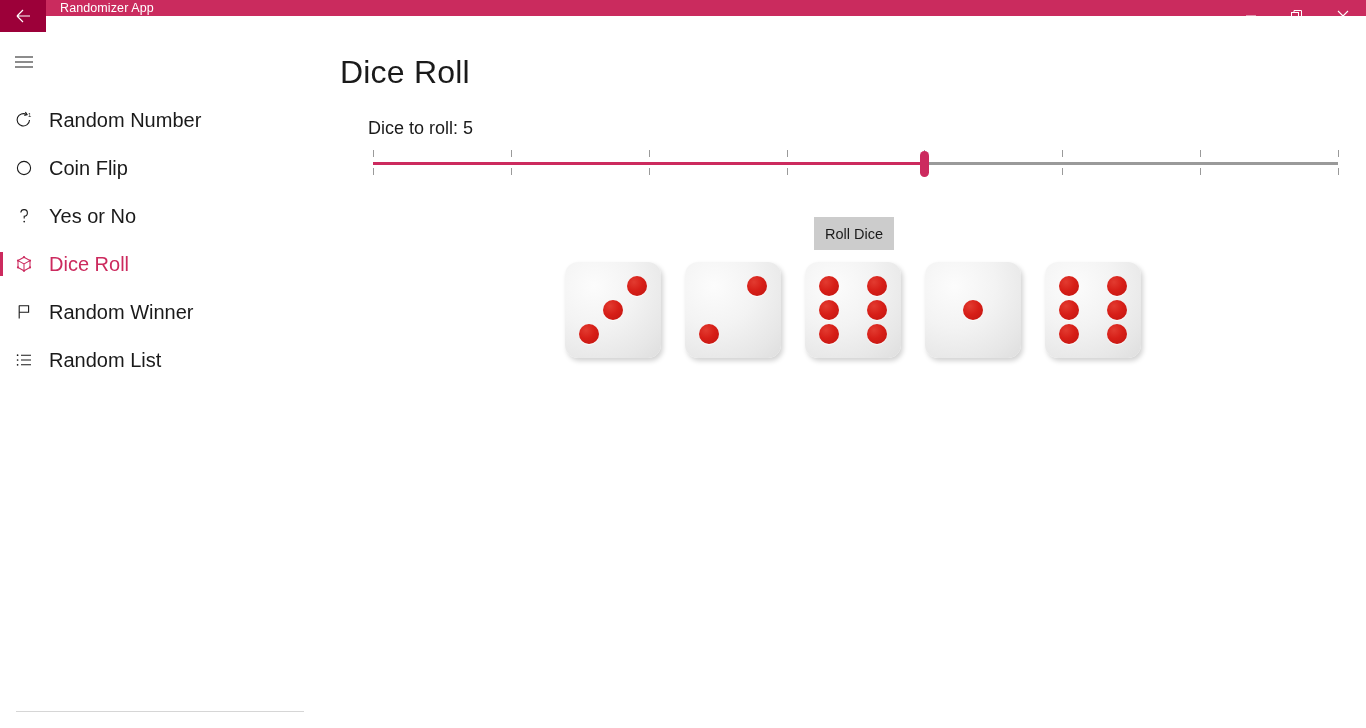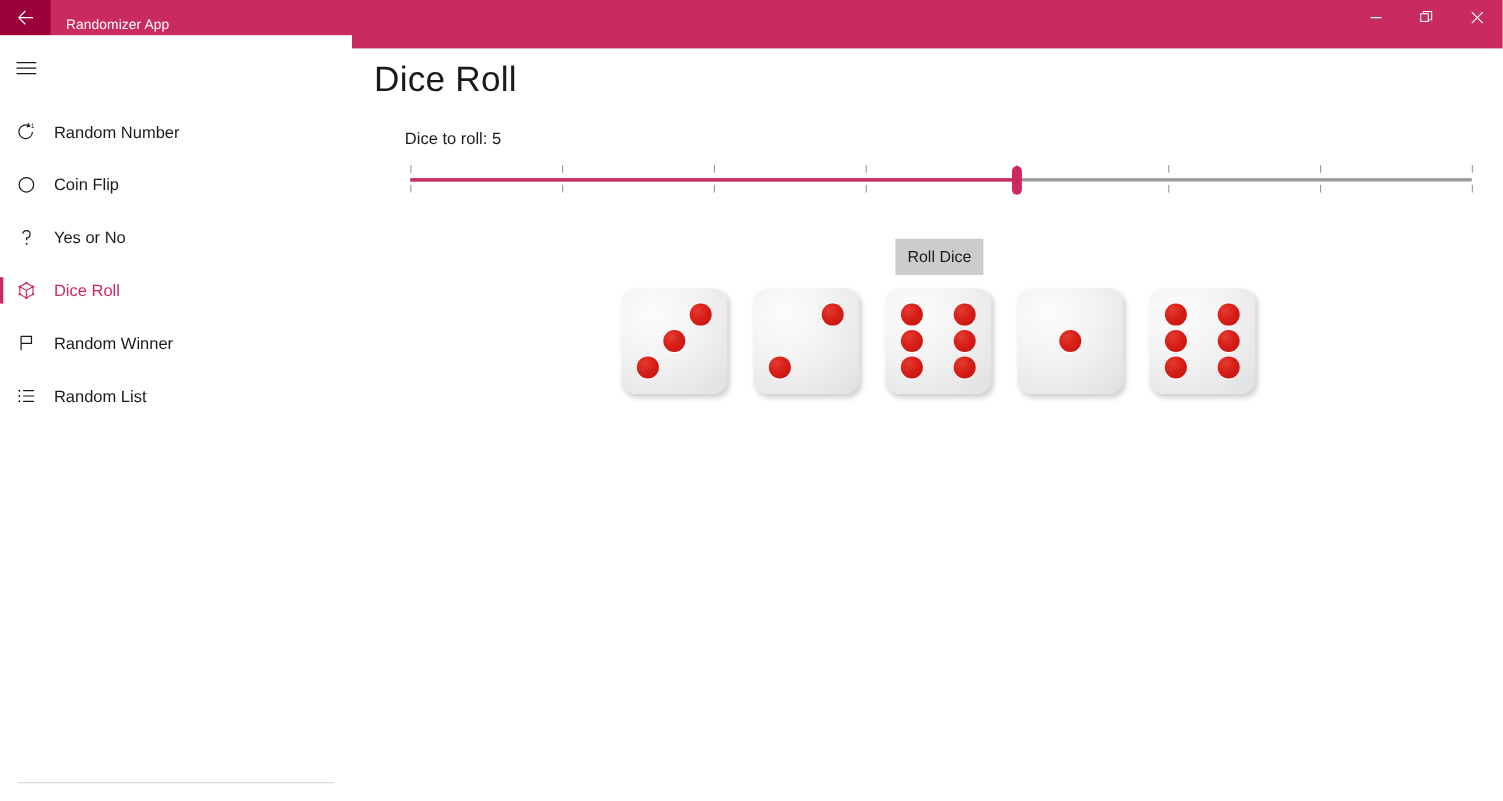--- a/index.html
+++ b/index.html
@@ -6,21 +6,21 @@
   html, body {
     width: 1366px; height: 728px;
     font-family: "Liberation Sans", sans-serif;
     background: #ffffff;
     overflow: hidden;
   }
 
   
   .titlebar {
     position: absolute; top: 0; left: 0;
-    width: 1366px; height: 44px;
+    width: 1366px; height: 16px;
     background: #ca2b5e;
     display: flex; align-items: stretch;
   }
   .back-btn {
     width: 46px; height: 32px;
     background: #9c0039;
     display: flex; align-items: center; justify-content: center;
   }
   .back-btn svg { display: block; }
   .app-title {
@@ -61,21 +61,21 @@
     width: 3px; height: 24px;
     background: transparent;
   }
   .nav-item.selected .accent { background: #cc2a5e; }
   .nav-item.selected { color: #cc2a5e; }
   .nav-icon {
     width: 48px; height: 48px;
     display: flex; align-items: center; justify-content: center;
     flex-shrink: 0;
   }
-  .nav-label { font-size: 15px; padding-left: 1px; }
+  .nav-label { font-size: 20px; padding-left: 1px; }
 
   .sidebar-bottom {
     position: absolute; bottom: 6px; left: 0;
     width: 320px;
   }
   .divider {
     width: 288px; height: 1px;
     background: #d6d6d6;
     margin: 0 0 10px 16px;
   }
@@ -85,21 +85,21 @@
     position: absolute; top: 32px; left: 320px;
     width: 1046px; height: 696px;
   }
   .page-title {
     position: absolute; left: 20px; top: 22px;
     font-size: 32px; font-weight: 300; color: #1a1a1a;
     letter-spacing: 0.2px;
   }
   .slider-label {
     position: absolute; left: 48px; top: 86px;
-    font-size: 15px; color: #1a1a1a;
+    font-size: 18px; color: #1a1a1a;
   }
 
   
   .slider-wrap {
     position: absolute; left: 45px; top: 108px;
     width: 975px; height: 38px;
   }
   .slider-track-bg {
     position: absolute; left: 8px; top: 22px;
     width: 965px; height: 3px;

